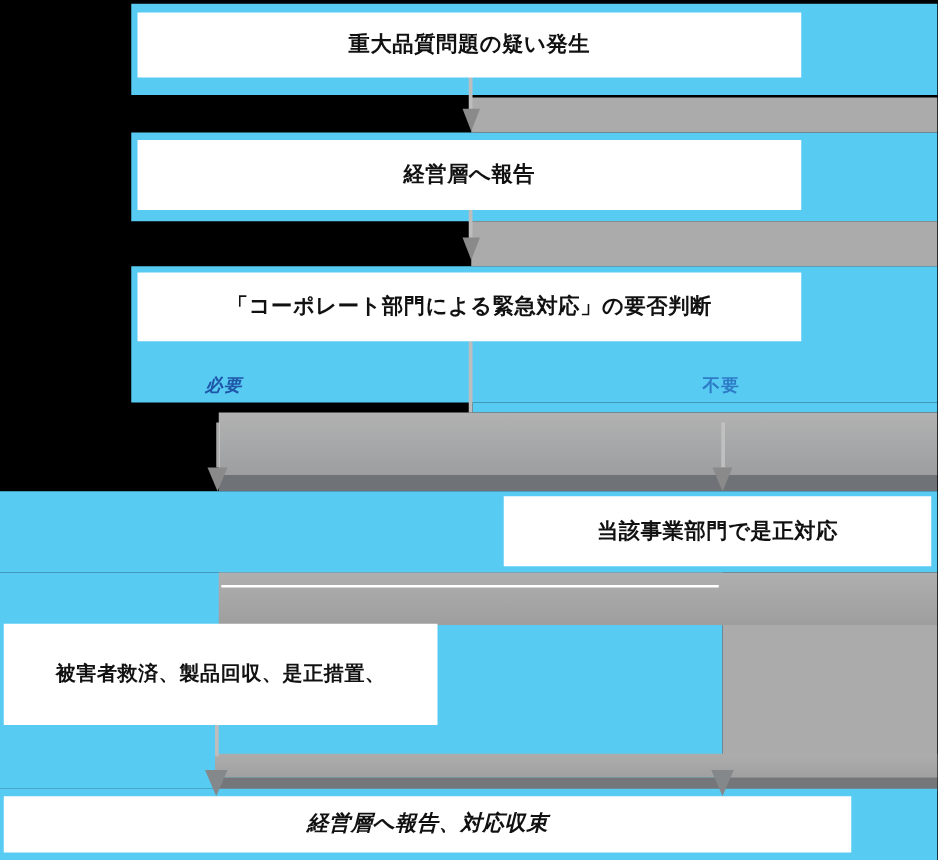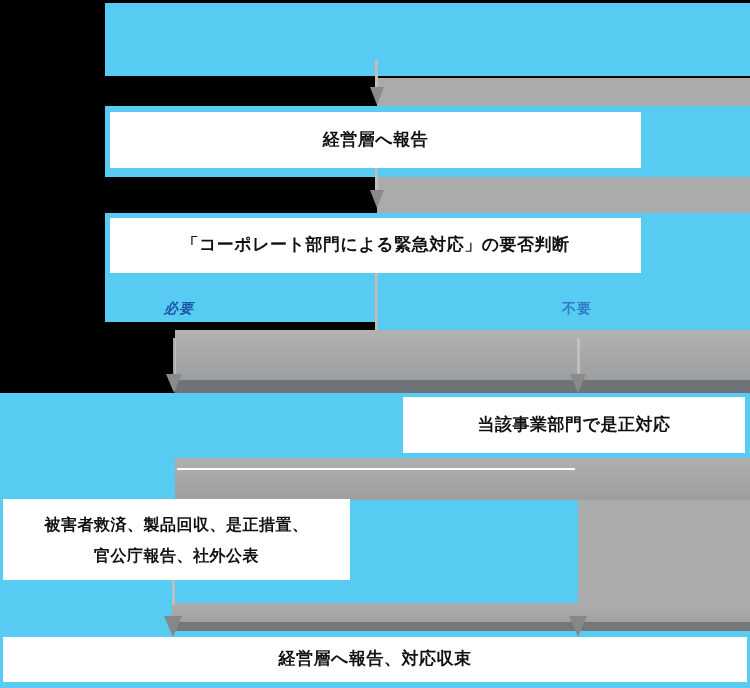--- a/index.html
+++ b/index.html
@@ -42,21 +42,21 @@
     font-size:17px;letter-spacing:.5px;line-height:1.3;
   }
   .node.small{font-size:16px;}
   .branch-label{
     position:absolute;display:flex;align-items:center;justify-content:center;
     font-weight:bold;font-size:14px;letter-spacing:1px;
   }
   .branch-label.yes{color:var(--label-yes);}
   .branch-label.no{color:var(--label-no);font-family:Liberation Serif, serif;}
   .wline{position:absolute;height:2px;background:var(--white-line);}
-  .two-line p{margin:4px;}
+  .two-line p{margin:16px;}
 </style>
 </head>
 <body>
 
 <div class="stage">
 
   <div class="band" style="left:105px;top:3px;width:645px;height:73px;"></div>
   <div class="band" style="left:105px;top:106px;width:645px;height:71px;"></div>
   <div class="band" style="left:105px;top:213px;width:645px;height:109px;"></div>
   <div class="band" style="left:378px;top:322px;width:372px;height:8px;"></div>
@@ -87,32 +87,32 @@
   <div class="vline" style="left:375px;top:273px;height:57px;"></div>
   <div class="vline" style="left:172px;top:578px;height:27px;"></div>
 
   <div class="tri" style="left:370px;top:87px;"></div>
   <div class="tri" style="left:370px;top:190px;"></div>
   <div class="tri big" style="left:166px;top:374px;"></div>
   <div class="tri big" style="left:570px;top:374px;"></div>
   <div class="tri low" style="left:164px;top:616px;"></div>
   <div class="tri low" style="left:569px;top:616px;"></div>
 
+  <div class="node" style="left:110px;top:10px;width:531px;height:52px;">重大品質問題の疑い発生</div>
 
   <div class="node" style="left:110px;top:218px;width:531px;height:55px;">「コーポレート部門による緊急対応」の要否判断</div>
 
   <div class="node" style="left:110px;top:112px;width:531px;height:56px;">経営層へ報告</div>
 
   <div class="branch-label yes" style="left:150px;top:299px;width:58px;height:20px;font-style:italic;">必要</div>
 
   <div class="branch-label no" style="left:548px;top:299px;width:58px;height:20px;">不要</div>
 
 
   <div class="node" style="left:403px;top:397px;width:342px;height:56px;text-align:right;">当該事業部門で是正対応</div>
 
   <div class="node small two-line" style="left:3px;top:499px;width:347px;height:81px;flex-direction:column;justify-content:center;line-height:23px;">
     <p>被害者救済、製品回収、是正措置、</p>
-    <p>官公庁報告、社外公表</p>
   </div>
 
-  <div class="node" style="left:3px;top:637px;width:744px;height:45px;">経営層へ報告、対応収束</div>
+  <div class="node" style="left:3px;top:637px;width:678px;height:45px;font-style:italic;">経営層へ報告、対応収束</div>
 
 </div>
 
 </body></html>

